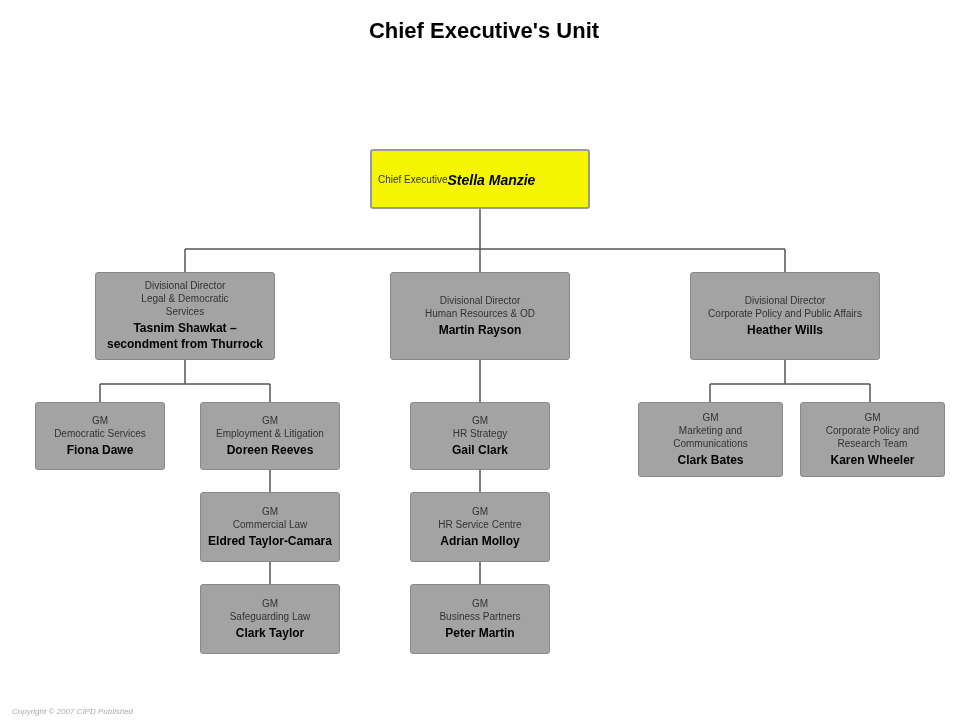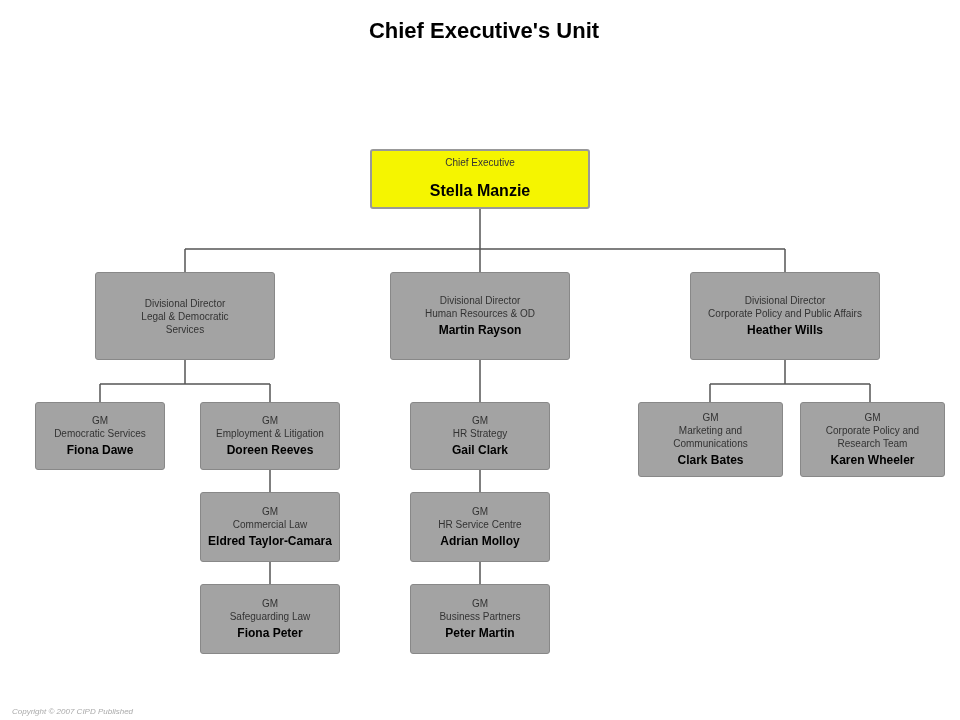--- a/index.html
+++ b/index.html
@@ -42,21 +42,22 @@
       font-weight: bold;
       color: #000;
       margin-top: 3px;
     }
     .node.root {
       background: #f5f500;
       border: 2px solid #999;
       font-size: 13px;
     }
     .node.root .name {
-      font-size: 16px;
+      font-size: 14px;
+      font-style: italic;
     }
     
     .connectors {
       position: absolute;
       top: 0; left: 0;
       width: 960px;
       height: 670px;
       pointer-events: none;
     }
     .footer-text {
@@ -99,29 +100,30 @@
     <line x1="480" y1="415" x2="480" y2="438" stroke="#555" stroke-width="1.5"></line>
 
     <line x1="480" y1="508" x2="480" y2="530" stroke="#555" stroke-width="1.5"></line>
 
     <line x1="785" y1="305" x2="785" y2="330" stroke="#555" stroke-width="1.5"></line>
     <line x1="710" y1="330" x2="870" y2="330" stroke="#555" stroke-width="1.5"></line>
     <line x1="710" y1="330" x2="710" y2="348" stroke="#555" stroke-width="1.5"></line>
     <line x1="870" y1="330" x2="870" y2="348" stroke="#555" stroke-width="1.5"></line>
   </svg>
 
-  <div class="node root" style="left:370px; top:95px; width:220px; height:60px; display:flex; flex-direction:column; justify-content:space-between; align-items:center;">
+  <div class="node root" style="left:370px; top:95px; width:220px; height:60px; display:flex; flex-direction:row; justify-content:flex-start; align-items:center;">
     <div class="role">Chief Executive</div>
     <div class="name">Stella Manzie</div>
   </div>
 
   <div class="node" style="left:95px; top:218px; width:180px; height:88px; display:flex; flex-direction:column; justify-content:center; align-items:center;">
     <div class="role" style="white-space:pre-line;">Divisional Director
 Legal &amp; Democratic
 Services</div>
+    <div class="name">Tasnim Shawkat – secondment from Thurrock</div>
   </div>
 
   <div class="node" style="left:390px; top:218px; width:180px; height:88px; display:flex; flex-direction:column; justify-content:center; align-items:center;">
     <div class="role" style="white-space:pre-line;">Divisional Director
 Human Resources &amp; OD</div>
     <div class="name">Martin Rayson</div>
   </div>
 
   <div class="node" style="left:690px; top:218px; width:190px; height:88px; display:flex; flex-direction:column; justify-content:center; align-items:center;">
     <div class="role" style="white-space:pre-line;">Divisional Director
@@ -169,21 +171,21 @@
 
   <div class="node" style="left:410px; top:438px; width:140px; height:70px; display:flex; flex-direction:column; justify-content:center; align-items:center;">
     <div class="role" style="white-space:pre-line;">GM
 HR Service Centre</div>
     <div class="name">Adrian Molloy</div>
   </div>
 
   <div class="node" style="left:200px; top:530px; width:140px; height:70px; display:flex; flex-direction:column; justify-content:center; align-items:center;">
     <div class="role" style="white-space:pre-line;">GM
 Safeguarding Law</div>
-    <div class="name">Fiona Peter</div>
+    <div class="name">Clark Taylor</div>
   </div>
 
   <div class="node" style="left:410px; top:530px; width:140px; height:70px; display:flex; flex-direction:column; justify-content:center; align-items:center;">
     <div class="role" style="white-space:pre-line;">GM
 Business Partners</div>
     <div class="name">Peter Martin</div>
   </div>
 
   <div class="footer-text">Copyright © 2007 CIPD Published</div>
 </div>

